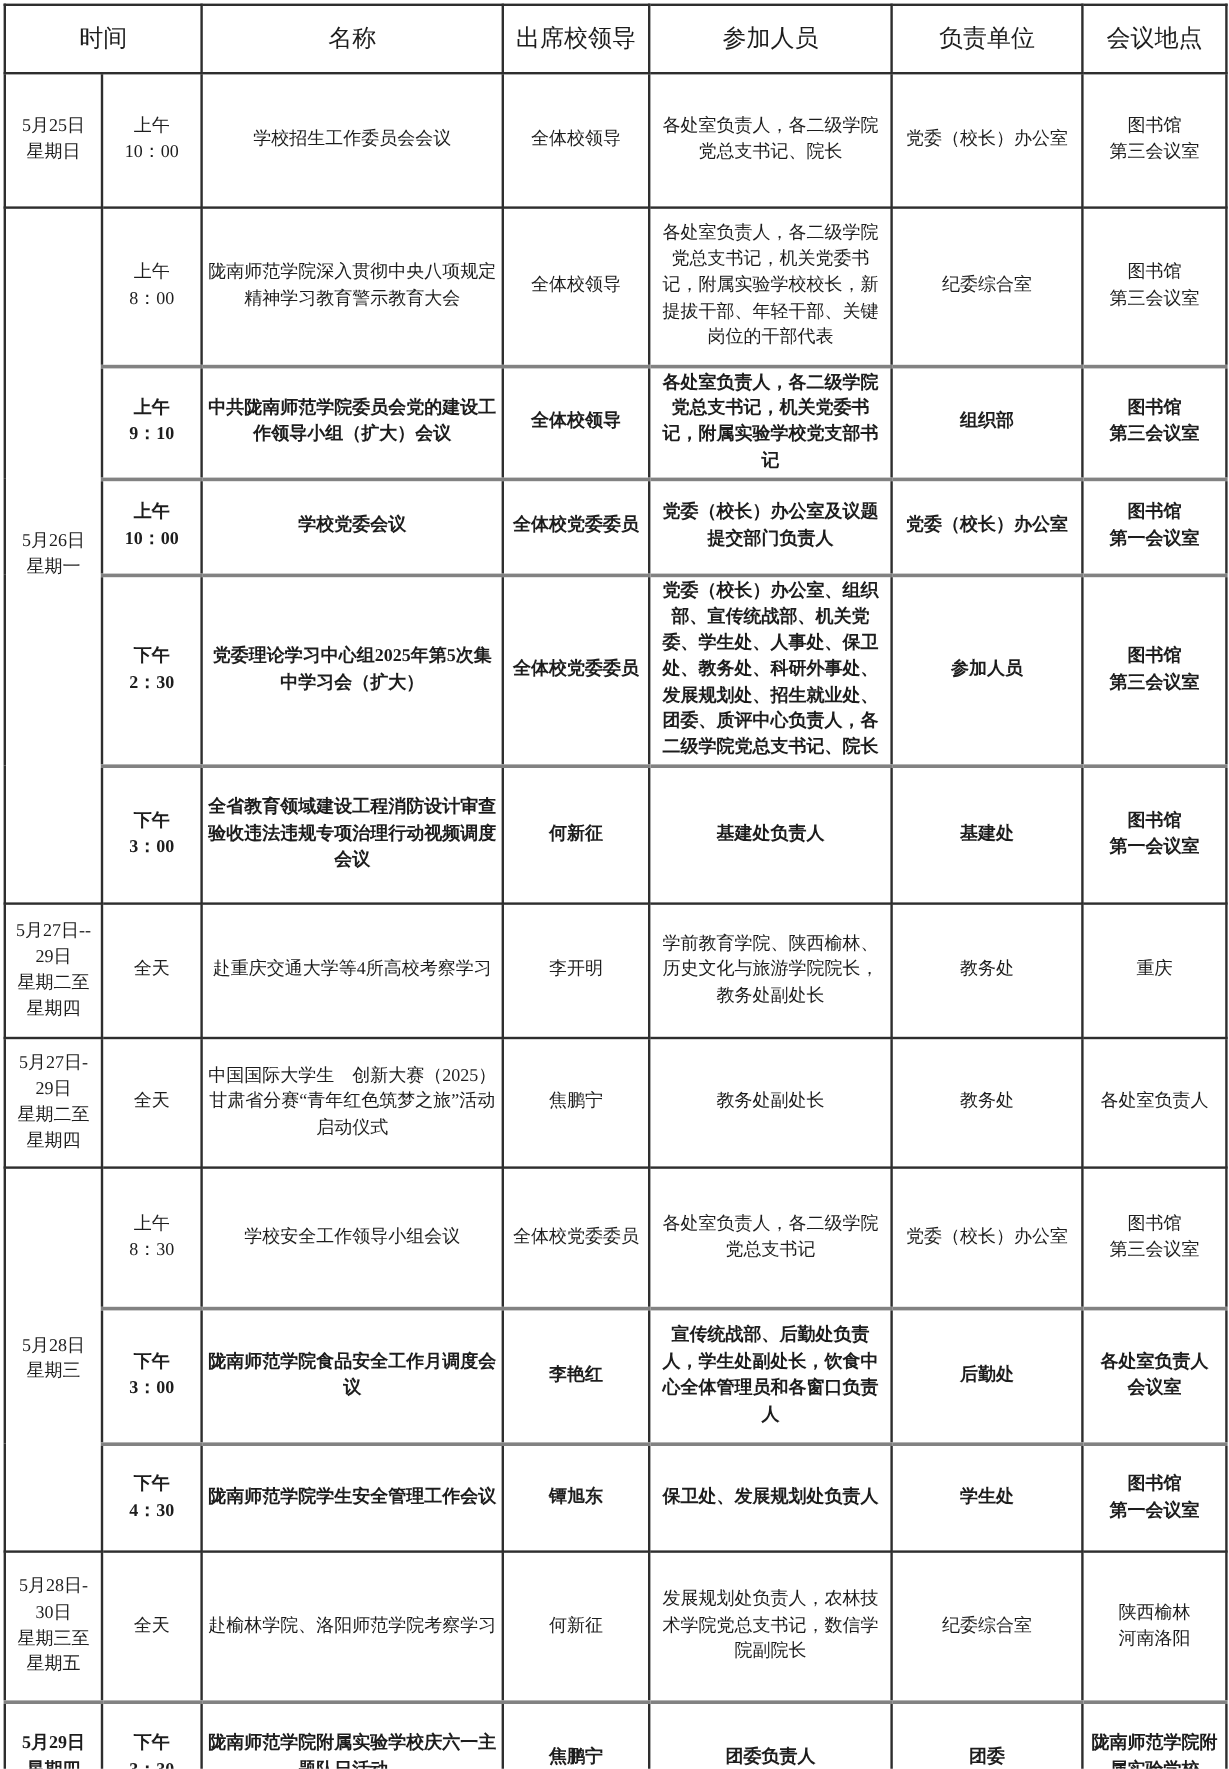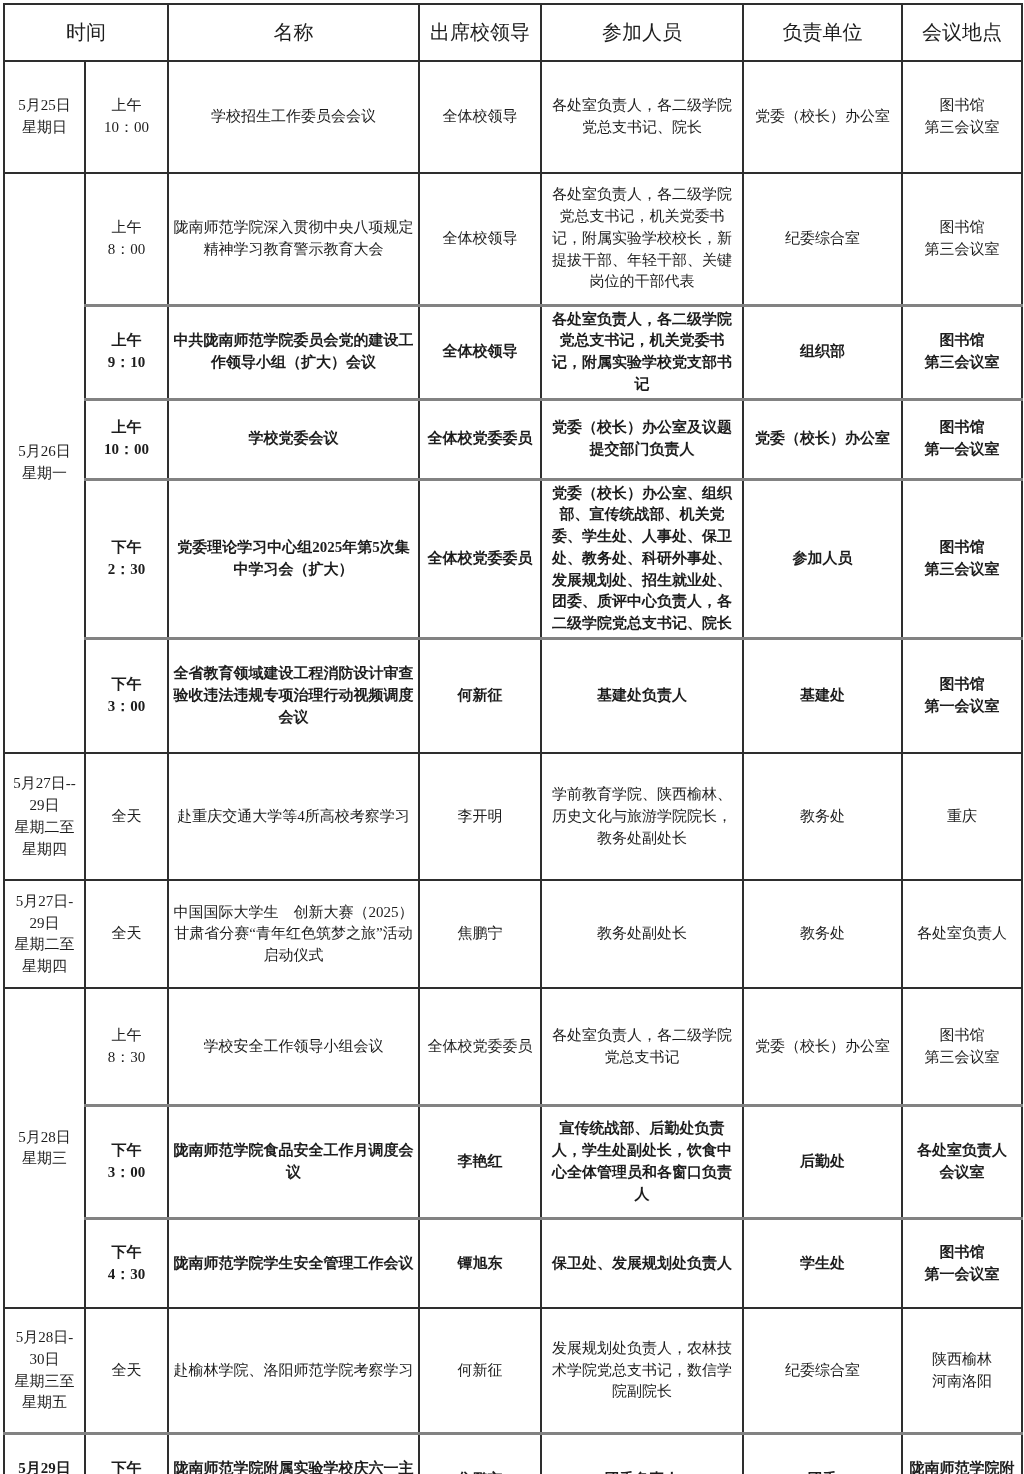--- a/index.html
+++ b/index.html
@@ -136,21 +136,21 @@
         <td>下午
 3：00</td>
         <td>全省教育领域建设工程消防设计审查验收违法违规专项治理行动视频调度会议</td>
         <td>何新征</td>
         <td>基建处负责人</td>
         <td>基建处</td>
         <td>图书馆
 第一会议室</td>
       </tr>
 
-      <tr style="height:127px">
+      <tr style="height:112px">
         <td rowspan="1">5月27日--
 29日
 星期二至
 星期四</td>
         <td>全天</td>
         <td>赴重庆交通大学等4所高校考察学习</td>
         <td>李开明</td>
         <td>学前教育学院、陕西榆林、历史文化与旅游学院院长，教务处副处长</td>
         <td>教务处</td>
         <td>重庆</td>

